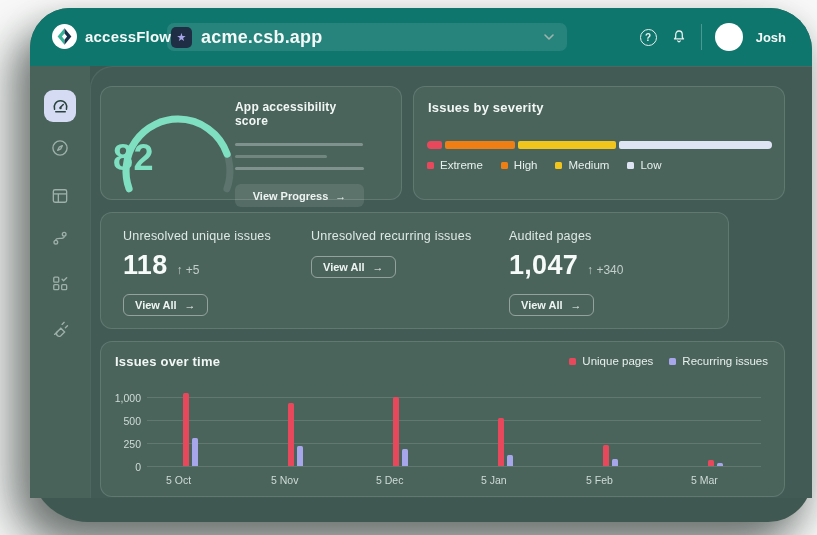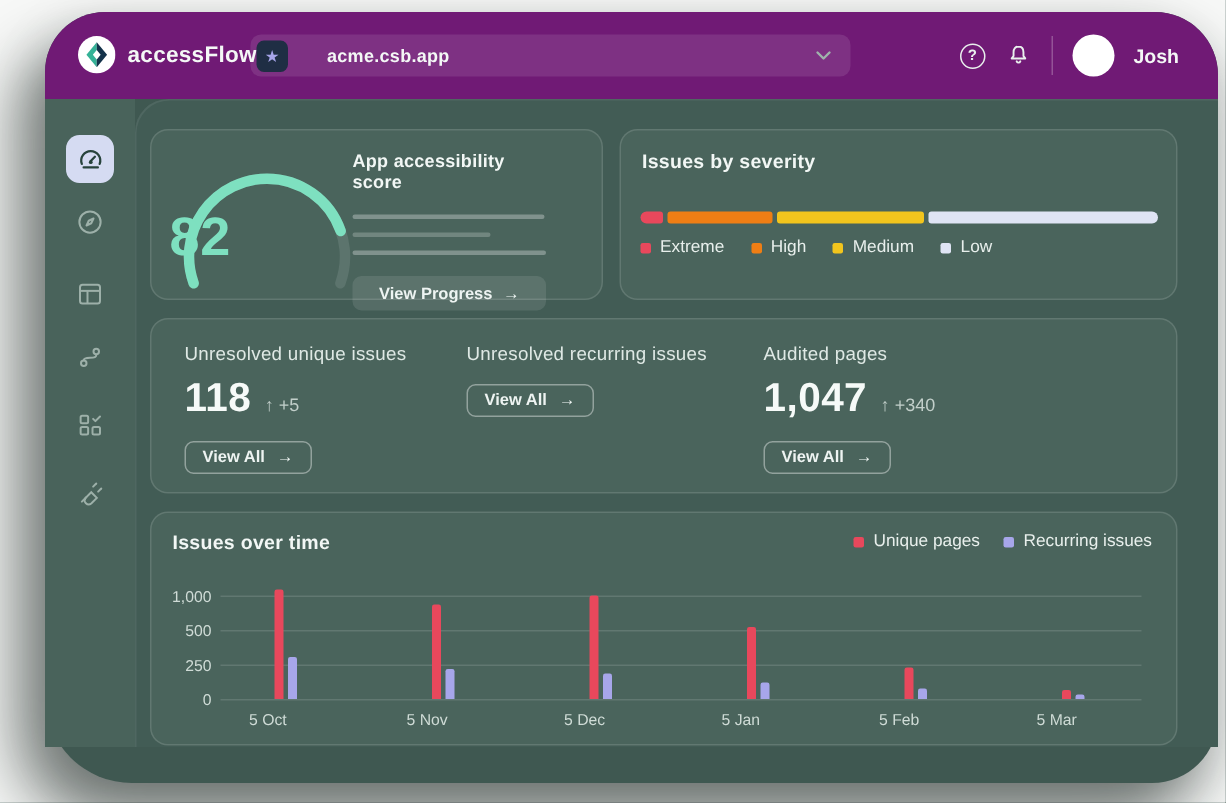--- a/index.html
+++ b/index.html
@@ -4,32 +4,32 @@
 <style>
   * { margin:0; padding:0; box-sizing:border-box; }
   html,body { width:817px; height:535px; overflow:hidden; background:#f7f8f7;
               font-family:"Liberation Sans", sans-serif; }
 
   .window { position:absolute; left:30px; top:8px; width:782px; height:514px;
             background:#3f5851; border-radius:40px 42px 44px 58px;
             box-shadow:-22px 26px 40px rgba(15,26,22,.45), 0 14px 34px rgba(15,26,22,.28); }
 
   
-  .header { position:absolute; left:0; top:0; right:0; height:58px; background:#701a75;
+  .header { position:absolute; left:0; top:0; right:0; height:58px; background:#0f766e;
             border-radius:40px 42px 0 0; }
   .logo { position:absolute; left:22px; top:16px; display:flex; align-items:center; gap:8px; }
   .logo-badge { width:25px; height:25px; }
   .logo-name { color:#f4f8f6; font-size:15px; font-weight:bold; letter-spacing:.2px; }
   .proj-select { position:absolute; left:137px; top:15px; width:400px; height:28px;
                  background:rgba(255,255,255,.10); border-radius:7px; display:flex;
                  align-items:center; padding:0 10px 0 4px; cursor:pointer; }
   .star-tile { width:21px; height:21px; background:#1f2e44; border-radius:5px;
                display:flex; align-items:center; justify-content:center;
                color:#a7a5ea; font-size:11px; }
-  .proj-value { color:#f4f8f6; font-size:12px; font-weight:bold; margin-left:26px; letter-spacing:.2px; }
+  .proj-value { color:#f4f8f6; font-size:18px; font-weight:bold; margin-left:9px; letter-spacing:.2px; }
   .proj-chevron { margin-left:auto; display:flex; }
   .header-actions { position:absolute; right:26px; top:0; height:58px; display:flex;
                     align-items:center; gap:13px; }
   .help-icon { width:17px; height:17px; border:1.6px solid #e9f0ed; border-radius:50%;
                color:#e9f0ed; font-size:10px; font-weight:bold; display:flex;
                align-items:center; justify-content:center; cursor:pointer; }
   .icon-btn { display:flex; cursor:pointer; }
   .vdivider { width:1px; height:26px; background:rgba(255,255,255,.25); }
   .avatar { width:28px; height:28px; border-radius:50%; background:#ffffff; }
   .user-name { color:#f4f8f6; font-size:13px; font-weight:bold; }
@@ -65,21 +65,21 @@
   .sev-title { position:absolute; left:14px; top:13px; }
   .sev-bar { position:absolute; left:13px; top:54px; width:345px; height:8px; display:flex; gap:3px; }
   .sev-seg { height:8px; border-radius:2px; }
   .sev-seg:first-child { border-radius:4px 2px 2px 4px; }
   .sev-seg:last-child { border-radius:2px 4px 4px 2px; }
   .sev-legend { position:absolute; left:13px; top:72px; display:flex; gap:18px;align-items:center; }
   .leg-item { display:flex; align-items:center; gap:6px; color:#e8efec; font-size:11.5px; }
   .leg-swatch { width:7px; height:7px; border-radius:1.5px; }
 
   
-  #statsCard { left:10px; top:146px; width:685px; height:117px; }
+  #statsCard { left:10px; top:146px; width:629px; height:117px; }
   .stat-col { position:absolute; top:16px; }
   .stat-col.c1 { left:22px; } .stat-col.c2 { left:210px; } .stat-col.c3 { left:408px; }
   .stat-label { color:#dfe9e5; font-size:12.5px; letter-spacing:.2px; }
   .stat-row { display:flex; align-items:baseline; gap:9px; margin-top:7px; }
   .stat-value { color:#f6faf8; font-size:27px; font-weight:bold; letter-spacing:.3px; }
   .stat-delta { color:#c2cfca; font-size:12px; }
   .viewall-btn { margin-top:13px; display:inline-flex; align-items:center; gap:8px;
                  padding:4px 11px; border:1px solid rgba(255,255,255,.40); border-radius:6px;
                  color:#eef4f2; font-size:11px; font-weight:bold; cursor:pointer; }
 

